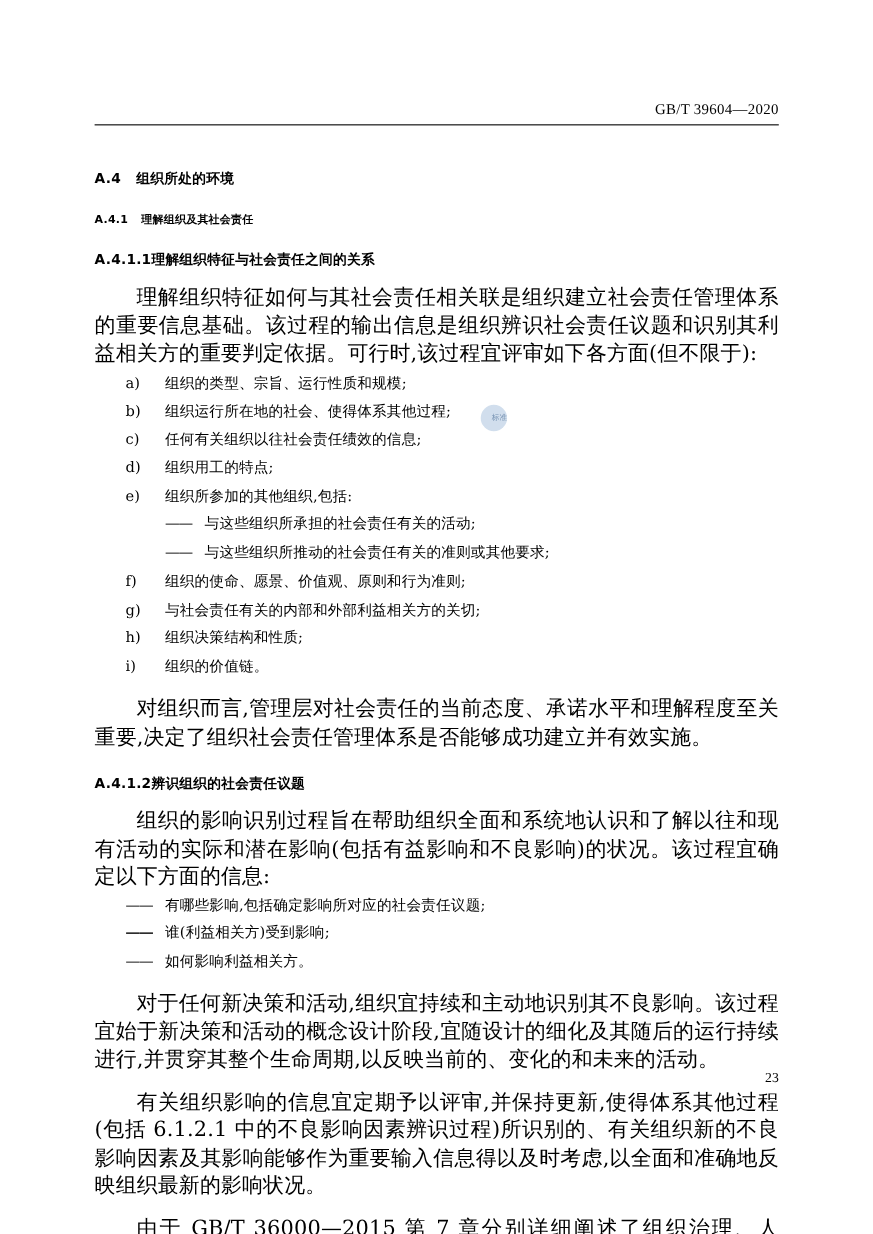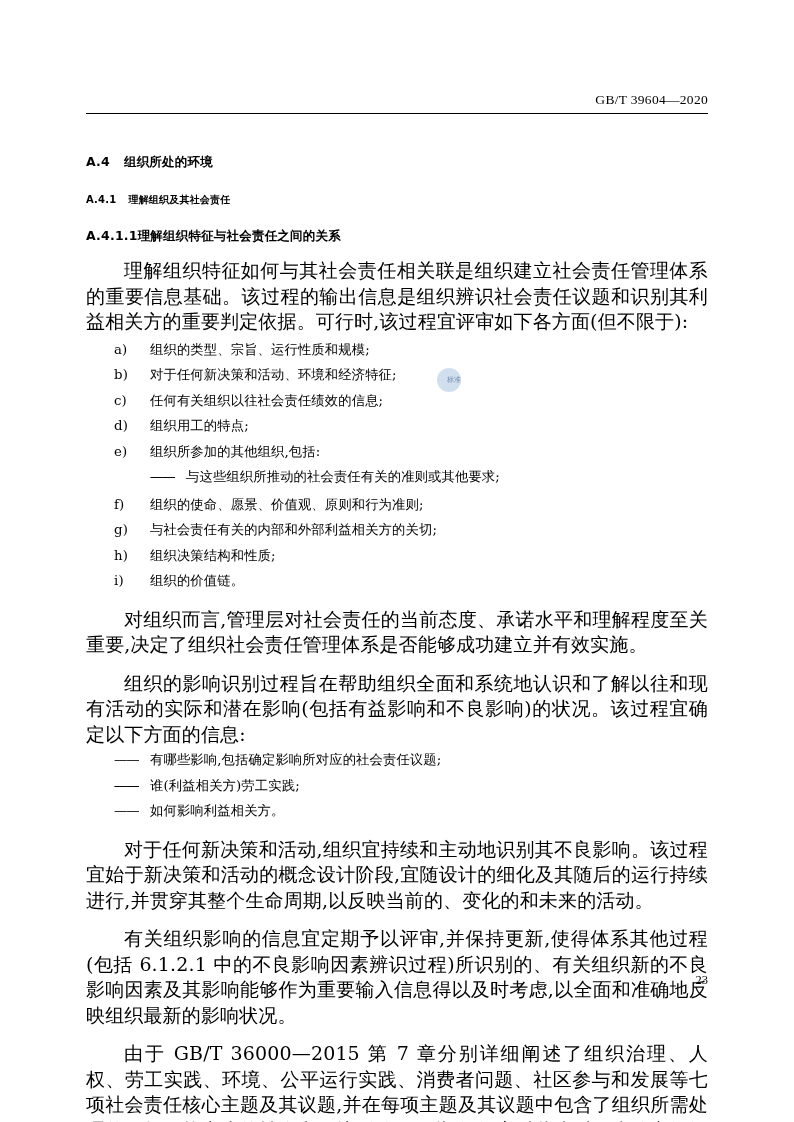--- a/index.html
+++ b/index.html
@@ -166,35 +166,35 @@
       <span class="num">A.4.1.1</span><span>理解组织特征与社会责任之间的关系</span>
     </div>
 
     <p class="body">理解组织特征如何与其社会责任相关联是组织建立社会责任管理体系的重要信息基础。该过程的输出信息是组织辨识社会责任议题和识别其利益相关方的重要判定依据。可行时,该过程宜评审如下各方面(但不限于):</p>
 
     <ol class="alpha">
       <li>
         <span class="mark">a)</span><span>组织的类型、宗旨、运行性质和规模;</span>
       </li>
       <li>
-        <span class="mark">b)</span><span>对于任何新决策和活动、环境和经济特征;</span>
+        <span class="mark">b)</span><span>组织运行所在地的社会、使得体系其他过程;</span>
       </li>
       <li>
         <span class="mark">c)</span><span>任何有关组织以往社会责任绩效的信息;</span>
       </li>
       <li>
         <span class="mark">d)</span><span>组织用工的特点;</span>
       </li>
       <li>
         <span class="mark">e)</span><span>组织所参加的其他组织,包括:</span>
       </li>
     </ol>
 
     <div class="dashline">
-      <span class="dash">——</span>
+      <span class="dash">——</span><span>与这些组织所承担的社会责任有关的活动;</span>
     </div>
     <div class="dashline">
       <span class="dash">——</span><span>与这些组织所推动的社会责任有关的准则或其他要求;</span>
     </div>
 
     <ol class="alpha">
       <li>
         <span class="mark">f)</span><span>组织的使命、愿景、价值观、原则和行为准则;</span>
       </li>
       <li>
@@ -203,31 +203,34 @@
       <li>
         <span class="mark">h)</span><span>组织决策结构和性质;</span>
       </li>
       <li>
         <span class="mark">i)</span><span>组织的价值链。</span>
       </li>
     </ol>
 
     <p class="body">对组织而言,管理层对社会责任的当前态度、承诺水平和理解程度至关重要,决定了组织社会责任管理体系是否能够成功建立并有效实施。</p>
 
+    <div class="h4">
+      <span class="num">A.4.1.2</span><span>辨识组织的社会责任议题</span>
+    </div>
 
     <p class="body">组织的影响识别过程旨在帮助组织全面和系统地认识和了解以往和现有活动的实际和潜在影响(包括有益影响和不良影响)的状况。该过程宜确定以下方面的信息:</p>
 
     <div class="dashline2">
       <span class="dash">——</span><span>有哪些影响,包括确定影响所对应的社会责任议题;</span>
     </div>
     <div class="dashline2">
       <span class="dash">——</span>
     </div>
     <div class="dashline2">
-      <span class="dash">——</span><span>谁(利益相关方)劳工实践;</span>
+      <span class="dash">——</span><span>谁(利益相关方)受到影响;</span>
     </div>
     <div class="dashline2">
       <span class="dash">——</span><span>如何影响利益相关方。</span>
     </div>
 
     <p class="body">对于任何新决策和活动,组织宜持续和主动地识别其不良影响。该过程宜始于新决策和活动的概念设计阶段,宜随设计的细化及其随后的运行持续进行,并贯穿其整个生命周期,以反映当前的、变化的和未来的活动。</p>
     <p class="body">有关组织影响的信息宜定期予以评审,并保持更新,使得体系其他过程(包括 6.1.2.1 中的不良影响因素辨识过程)所识别的、有关组织新的不良影响因素及其影响能够作为重要输入信息得以及时考虑,以全面和准确地反映组织最新的影响状况。</p>
     <p class="body">由于 GB/T 36000—2015 第 7 章分别详细阐述了组织治理、人权、劳工实践、环境、公平运行实践、消费者问题、社区参与和发展等七项社会责任核心主题及其议题,并在每项主题及其议题中包含了组织所需处理的且极可能产生的社会和环境影响。因此,组织宜以此为对照来确定组织的影响所分别对应的社会责任议题。</p>
 
   </div>

